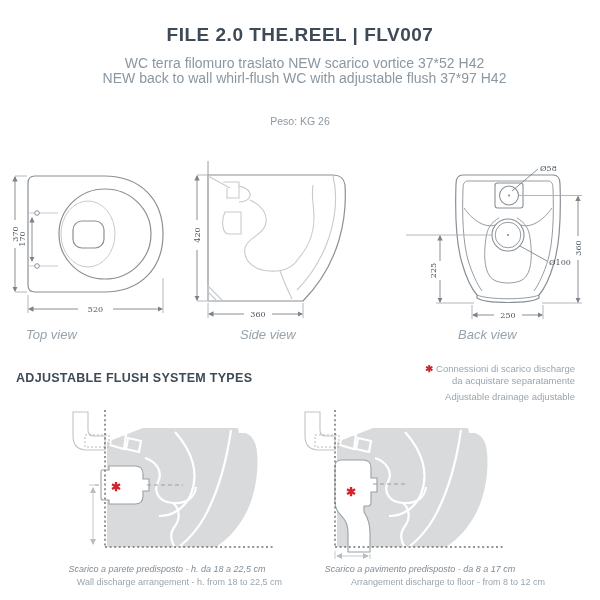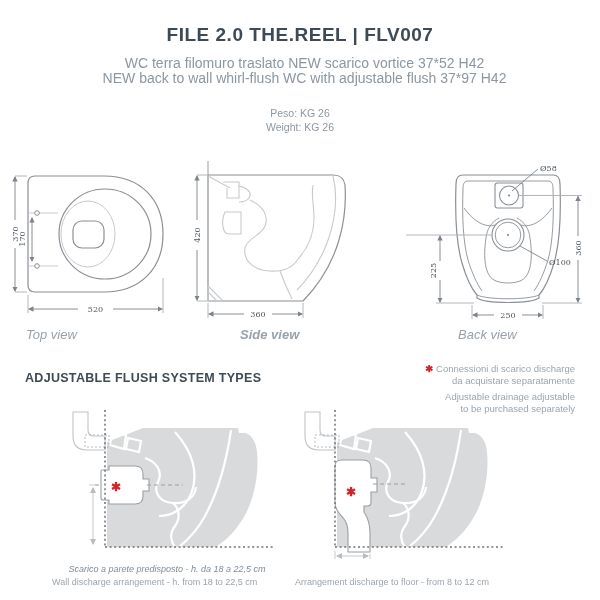--- a/index.html
+++ b/index.html
@@ -4,46 +4,45 @@
 <style>
   html,body{margin:0;padding:0;background:#fff;}
   .page{position:relative;width:600px;height:600px;background:#fff;overflow:hidden;
         font-family:"Liberation Sans",sans-serif;color:#3e4a55;}
   
   .hdr{position:absolute;left:0;top:24px;width:600px;text-align:center;}
   .hdr h1{margin:0;font-size:19px;font-weight:700;letter-spacing:.5px;color:#3e4a55;}
   .hdr .sub{margin:0;font-size:14px;line-height:15px;color:#8b97a1;padding-left:9px;}
   .hdr .sub.first{margin-top:10px;}
   .hdr .wt{margin:0;font-size:10.5px;line-height:14px;color:#8b97a1;}
-  .hdr .wt.first{margin-top:20px;}
+  .hdr .wt.first{margin-top:28px;}
   
   figure{margin:0;position:absolute;}
   .viewlabel{position:absolute;font-size:13px;font-style:italic;color:#98a2ab;white-space:nowrap;}
   svg text.dim{font-family:"DejaVu Serif",serif;font-size:8px;fill:#4a5560;}
   
-  .flush-h{position:absolute;left:25px;top:371px;margin:0;font-size:12.5px;font-weight:700;
+  .flush-h{position:absolute;left:16px;top:371px;margin:0;font-size:12.5px;font-weight:700;
            letter-spacing:.3px;color:#3e4a55;}
   .note{position:absolute;right:25px;top:363px;text-align:right;font-size:9.5px;
         line-height:12px;color:#9aa5ae;}
   .note .ast{color:#d2232a;font-weight:700;margin-right:3px;}
   .note .en1{margin-top:4px;}
   .cap1{position:absolute;left:0;width:100%;text-align:center;font-size:9px;color:#7f8b96;font-style:italic;}
-  .cap2{position:absolute;left:0;width:100%;text-align:left;font-size:9px;color:#9aa5ae;}
+  .cap2{position:absolute;left:0;width:100%;text-align:right;font-size:9px;color:#9aa5ae;}
 </style>
 </head>
 <body>
 
 <div class="page">
 
   <header class="hdr">
     <h1>FILE 2.0 THE.REEL | FLV007</h1>
     <p class="sub first">WC terra filomuro traslato NEW scarico vortice 37*52  H42</p>
     <p class="sub">NEW back to wall whirl-flush WC with adjustable flush 37*97  H42</p>
     <p class="wt first">Peso: KG 26</p>
-    <p class="wt">Weight: KG 26</p>
   </header>
 
   <figure style="left:8px;top:162px;width:180px;height:180px;">
     <svg width="180" height="165" viewBox="0 0 180 165">
       <defs>
         <marker id="tva" markerWidth="6" markerHeight="6" refX="5" refY="3" orient="auto">
           <path d="M0,0 L6,3 L0,6 Z" fill="#7c838a"></path>
           </marker>
       </defs>
 
@@ -108,21 +107,21 @@
       </g>
       <text class="dim" transform="translate(12.5,77) rotate(-90)" text-anchor="middle">420</text>
 
       <g stroke="#7c838a" stroke-width="0.9">
         <path d="M21 145 V160 M116 145 V160" stroke="#a9afb4"></path>
         <path d="M57 156 L22 156" marker-end="url(#sva)" fill="none"></path>
         <path d="M85 156 L115 156" marker-end="url(#sva)" fill="none"></path>
       </g>
       <text class="dim" x="71" y="159" text-anchor="middle">360</text>
     </svg>
-    <div class="viewlabel" style="left:53px;top:169px;font-weight:bold;">Side view</div>
+    <div class="viewlabel" style="left:53px;top:169px;">Side view</div>
   </figure>
 
   <figure style="left:398px;top:158px;width:200px;height:184px;">
     <svg width="200" height="170" viewBox="0 0 200 170">
       <defs>
         <marker id="bva" markerWidth="6" markerHeight="6" refX="5" refY="3" orient="auto">
           <path d="M0,0 L6,3 L0,6 Z" fill="#7c838a"></path>
           </marker>
       </defs>
       <path d="M65 17 C60 17 58 20 58 26 C57 55 58 85 64 105 C68 119 73 130 79 137 L79 140 C88 146 132 146 141 140 L141 137 C147 130 152 119 156 105 C162 85 163 55 162 26 C162 20 160 17 155 17 Z" fill="#fff" stroke="#8a9096" stroke-width="1.2"></path>
@@ -171,21 +170,20 @@
     </svg>
     <div class="viewlabel" style="left:60px;top:169px;">Back view</div>
   </figure>
 
   <h2 class="flush-h">ADJUSTABLE FLUSH SYSTEM TYPES</h2>
 
   <div class="note">
     <div><span class="ast">✱</span><span>Connessioni di scarico discharge</span></div>
     <div>da acquistare separatamente</div>
     <div class="en1">Adjustable drainage adjustable</div>
-    <div>to be purchased separately</div>
   </div>
 
   <figure style="left:52px;top:396px;width:230px;height:200px;">
     <svg width="225" height="165" viewBox="0 0 225 165" style="position:absolute;left:3px;top:0;">
       <defs>
         <marker id="d1a" markerWidth="6" markerHeight="6" refX="5" refY="3" orient="auto">
           <path d="M0,0 L6,3 L0,6 Z" fill="#b9bdc0"></path>
           </marker>
       </defs>
       <path d="M18 16 H33 V34 Q33 40 39 40 H50 V54 H32 Q18 54 18 40 Z" fill="#fff" stroke="#c0c4c6" stroke-width="1.1"></path>
@@ -236,16 +234,17 @@
       <text x="48" y="100" font-size="12" font-weight="bold" fill="#d2232a">✱</text>
       <path d="M75 88 H108" stroke="#9aa0a4" stroke-width="1" stroke-dasharray="4 3"></path>
       <g stroke="#c5c8ca" stroke-width="1" fill="none">
         <path d="M54 160 L39 160" marker-end="url(#d2a)"></path>
         <path d="M54 160 L70 160" marker-end="url(#d2a)"></path>
         <path d="M37 155 V163 M72 158 V163"></path>
       </g>
       <path d="M37 14 V151" stroke="#6d7377" stroke-width="1.5" stroke-dasharray="2 2.6"></path>
       <path d="M37 151 H205" stroke="#6d7377" stroke-width="1.5" stroke-dasharray="2 2.6"></path>
     </svg>
+    <div class="cap1" style="top:168px;">Scarico a pavimento predisposto - da 8 a 17 cm</div>
     <div class="cap2" style="top:181px;">Arrangement discharge to floor - from 8 to 12 cm</div>
   </figure>
 
 </div>
 
 </body></html>

